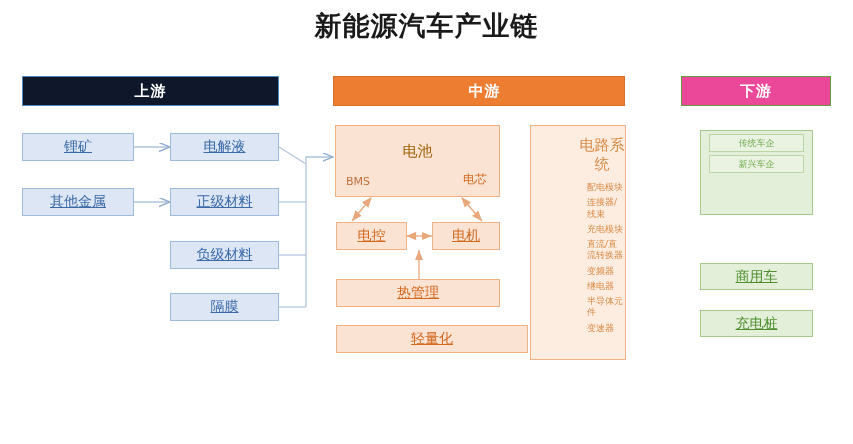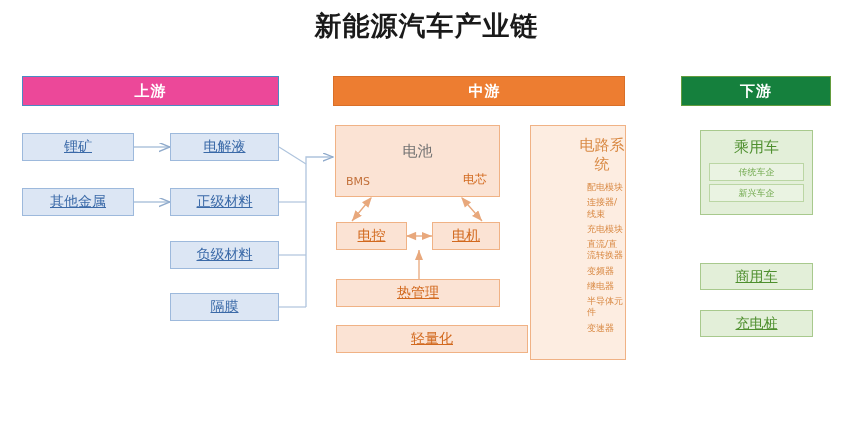--- a/index.html
+++ b/index.html
@@ -21,23 +21,23 @@
   }
 
   
   .sec-head{
     position:absolute;
     display:flex;align-items:center;justify-content:center;
     color:#ffffff;font-size:15px;font-weight:bold;
     letter-spacing:1px;
     box-sizing:border-box;
   }
-  .sec-up{left:22px;top:76px;width:257px;height:30px;background:#ec4899;border:1px solid #4a8ac4;}
+  .sec-up{left:22px;top:76px;width:257px;height:30px;background:#0f172a;border:1px solid #4a8ac4;}
   .sec-mid{left:333px;top:76px;width:292px;height:30px;background:#ED7D31;border:1px solid #d96f28;padding-left:11px;}
-  .sec-down{left:681px;top:76px;width:150px;height:30px;background:#15803d;border:1px solid #639c3e;}
+  .sec-down{left:681px;top:76px;width:150px;height:30px;background:#ec4899;border:1px solid #639c3e;}
 
   
   .box{
     position:absolute;box-sizing:border-box;
     display:flex;align-items:center;justify-content:center;
     font-size:14px;text-align:center;text-decoration:underline;
   }
 
   
   .b-up{
@@ -54,21 +54,21 @@
     background:#E3EFD9;border:1px solid #A8C98D;color:#4E8F2E;
   }
 
   
   .battery{
     position:absolute;box-sizing:border-box;
     background:#FBE3D4;border:1px solid #F0B285;
   }
   .battery .b-title{
     position:absolute;left:0;top:16px;width:100%;
-    text-align:center;font-size:15px;color:#737373;
+    text-align:center;font-size:15px;color:#a16207;
   }
   .battery .b-bms{
     position:absolute;left:10px;bottom:8px;
     font-size:11px;color:#C2703A;
   }
   .battery .b-cell{
     position:absolute;right:12px;bottom:8px;
     font-size:12px;color:#D2691E;
   }
 
@@ -202,21 +202,20 @@
     <div class="c-item">直流/直流转换器</div>
     <div class="c-item">变频器</div>
     <div class="c-item">继电器</div>
     <div class="c-item">半导体元件</div>
     <div class="c-item">变速器</div>
   </div>
 
   <div class="sec-head sec-down">下游</div>
 
   <div class="pcar" style="left:700px;top:130px;width:113px;height:85px;">
-    <div class="p-title">乘用车</div>
     <div class="p-sub">传统车企</div>
     <div class="p-sub">新兴车企</div>
   </div>
 
   <div class="box b-down" style="left:700px;top:263px;width:113px;height:27px;">
     <span>商用车</span>
   </div>
   <div class="box b-down" style="left:700px;top:310px;width:113px;height:27px;">
     <span>充电桩</span>
   </div>

